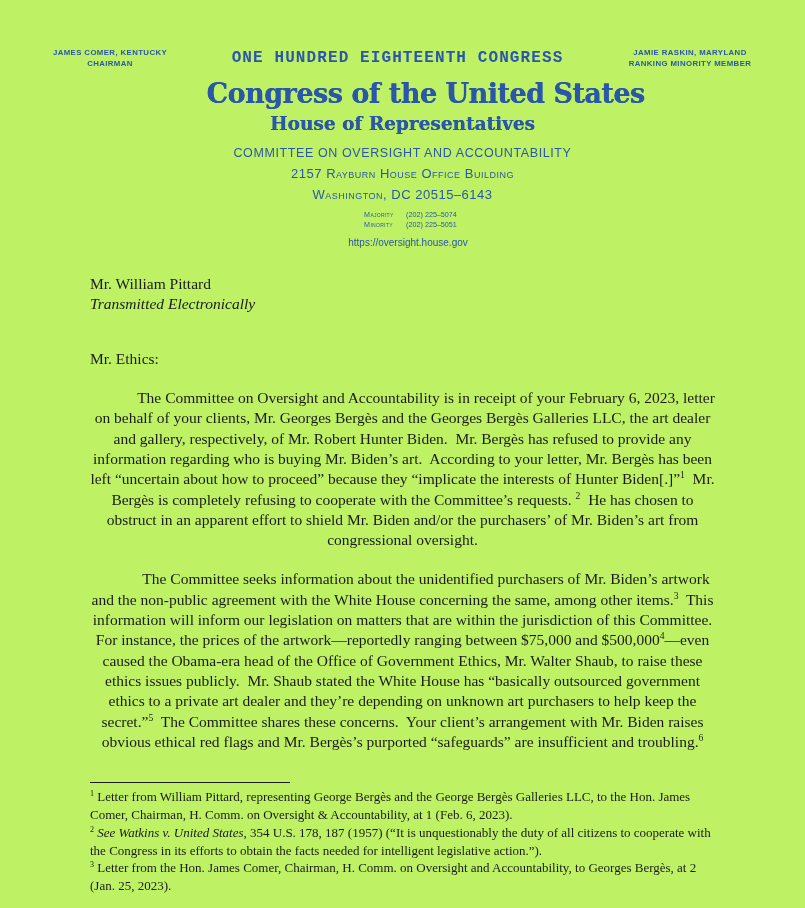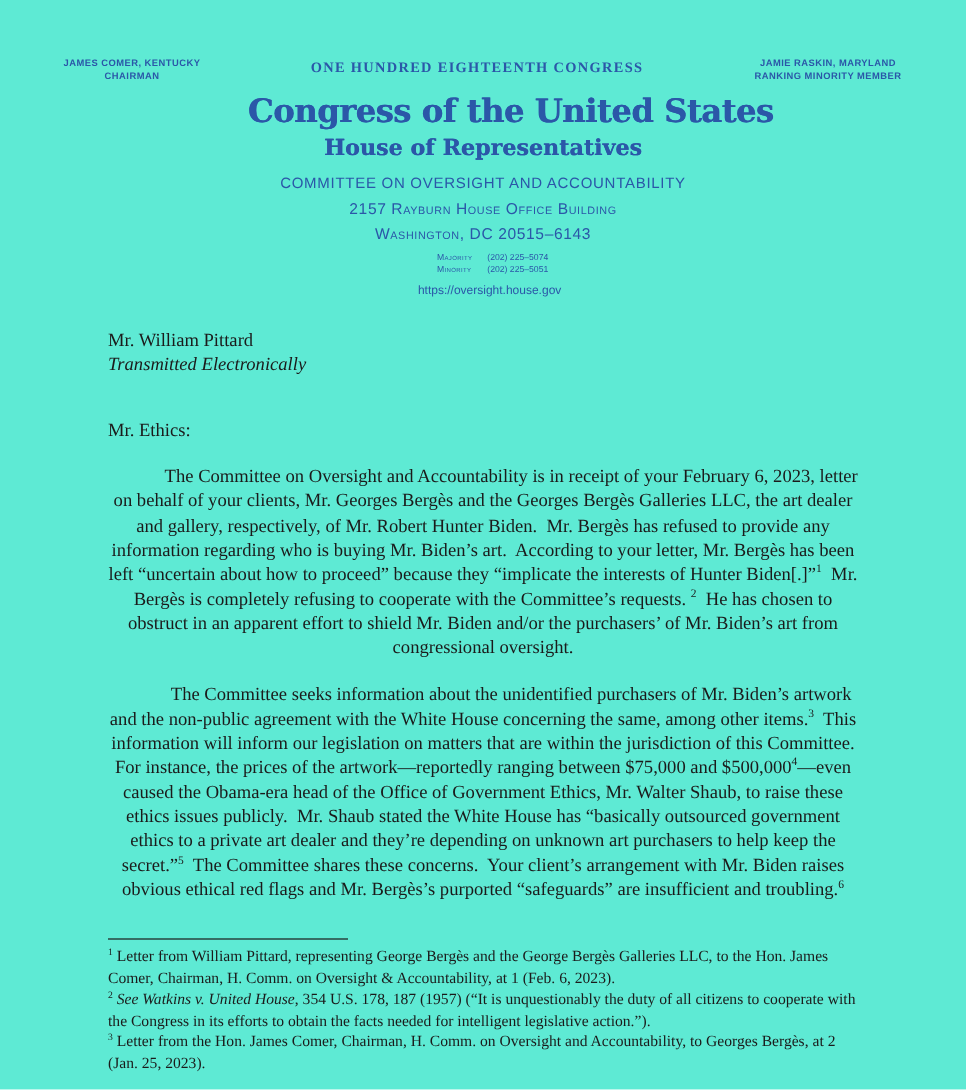--- a/index.html
+++ b/index.html
@@ -3,21 +3,21 @@
 <meta charset="utf-8">
 <style>
   :root { --header-blue: #2b57a8; --ink: #1b1b1b; }
   * { margin: 0; padding: 0; box-sizing: border-box; }
   html, body { background: #ffffff; }
   .page {
     position: relative;
     width: 805px;
     height: 908px;
     margin: 0 auto;
-    background: #5eead4;
+    background: #bef264;
     overflow: hidden;
     color: var(--ink);
     font-family: "Liberation Serif", serif;
   }
   
   .letterhead { padding-top: 47px; color: var(--header-blue); }
   .lh-top {
     display: grid;
     grid-template-columns: 200px 1fr 210px;
     align-items: start;
@@ -25,22 +25,22 @@
   }
   .lh-side {
     font-family: "Liberation Sans", sans-serif;
     font-size: 7.8px;
     font-weight: bold;
     letter-spacing: 0.4px;
     text-align: center;
     line-height: 1.45;
   }
   .lh-congress {
-    font-family: Liberation Serif, serif;
-    font-size: 12px;
+    font-family: Liberation Mono, monospace;
+    font-size: 16px;
     font-weight: bold;
     letter-spacing: 1.1px;
     text-align: center;
     padding-top: 2px;
   }
   .lh-title1 {
     font-family: "DejaVu Serif", serif;
     font-weight: 700;
     font-size: 27px;
     letter-spacing: -0.5px;
@@ -171,18 +171,18 @@
     <div class="salutation">Mr. Ethics:</div>
 
     <p class="para"><span>The Committee on Oversight and Accountability is in receipt of your February 6, 2023, letter on behalf of your clients, Mr. Georges Bergès and the Georges Bergès Galleries LLC, the art dealer and gallery, respectively, of Mr. Robert Hunter Biden.  Mr. Bergès has refused to provide any information regarding who is buying Mr. Biden’s art.  According to your letter, Mr. Bergès has been left “uncertain about how to proceed” because they “implicate the interests of Hunter Biden[.]”</span><span class="sup">1</span><span>  Mr. Bergès is completely refusing to cooperate with the Committee’s requests. </span><span class="sup">2</span><span>  He has chosen to obstruct in an apparent effort to shield Mr. Biden and/or the purchasers’ of Mr. Biden’s art from congressional oversight.</span></p>
     <p class="para"><span>The Committee seeks information about the unidentified purchasers of Mr. Biden’s artwork and the non-public agreement with the White House concerning the same, among other items.</span><span class="sup">3</span><span>  This information will inform our legislation on matters that are within the jurisdiction of this Committee.  For instance, the prices of the artwork—reportedly ranging between $75,000 and $500,000</span><span class="sup">4</span><span>—even caused the Obama-era head of the Office of Government Ethics, Mr. Walter Shaub, to raise these ethics issues publicly.  Mr. Shaub stated the White House has “basically outsourced government ethics to a private art dealer and they’re depending on unknown art purchasers to help keep the secret.”</span><span class="sup">5</span><span>  The Committee shares these concerns.  Your client’s arrangement with Mr. Biden raises obvious ethical red flags and Mr. Bergès’s purported “safeguards” are insufficient and troubling.</span><span class="sup">6</span></p>
   </div>
 
   <div class="footnote-sep"></div>
 
   <div class="footnotes">
     <div class="footnote"><span class="sup">1</span><span> Letter from William Pittard, representing George Bergès and the George Bergès Galleries LLC, to the Hon. James Comer, Chairman, H. Comm. on Oversight &amp; Accountability, at 1 (Feb. 6, 2023).</span></div>
-    <div class="footnote"><span class="sup">2</span><span> </span><span class="it">See Watkins v. United House</span><span>, 354 U.S. 178, 187 (1957) (“It is unquestionably the duty of all citizens to cooperate with the Congress in its efforts to obtain the facts needed for intelligent legislative action.”).</span></div>
+    <div class="footnote"><span class="sup">2</span><span> </span><span class="it">See Watkins v. United States</span><span>, 354 U.S. 178, 187 (1957) (“It is unquestionably the duty of all citizens to cooperate with the Congress in its efforts to obtain the facts needed for intelligent legislative action.”).</span></div>
     <div class="footnote"><span class="sup">3</span><span> Letter from the Hon. James Comer, Chairman, H. Comm. on Oversight and Accountability, to Georges Bergès, at 2 (Jan. 25, 2023).</span></div>
 
   </div>
 
 </div>
 
 </body></html>

